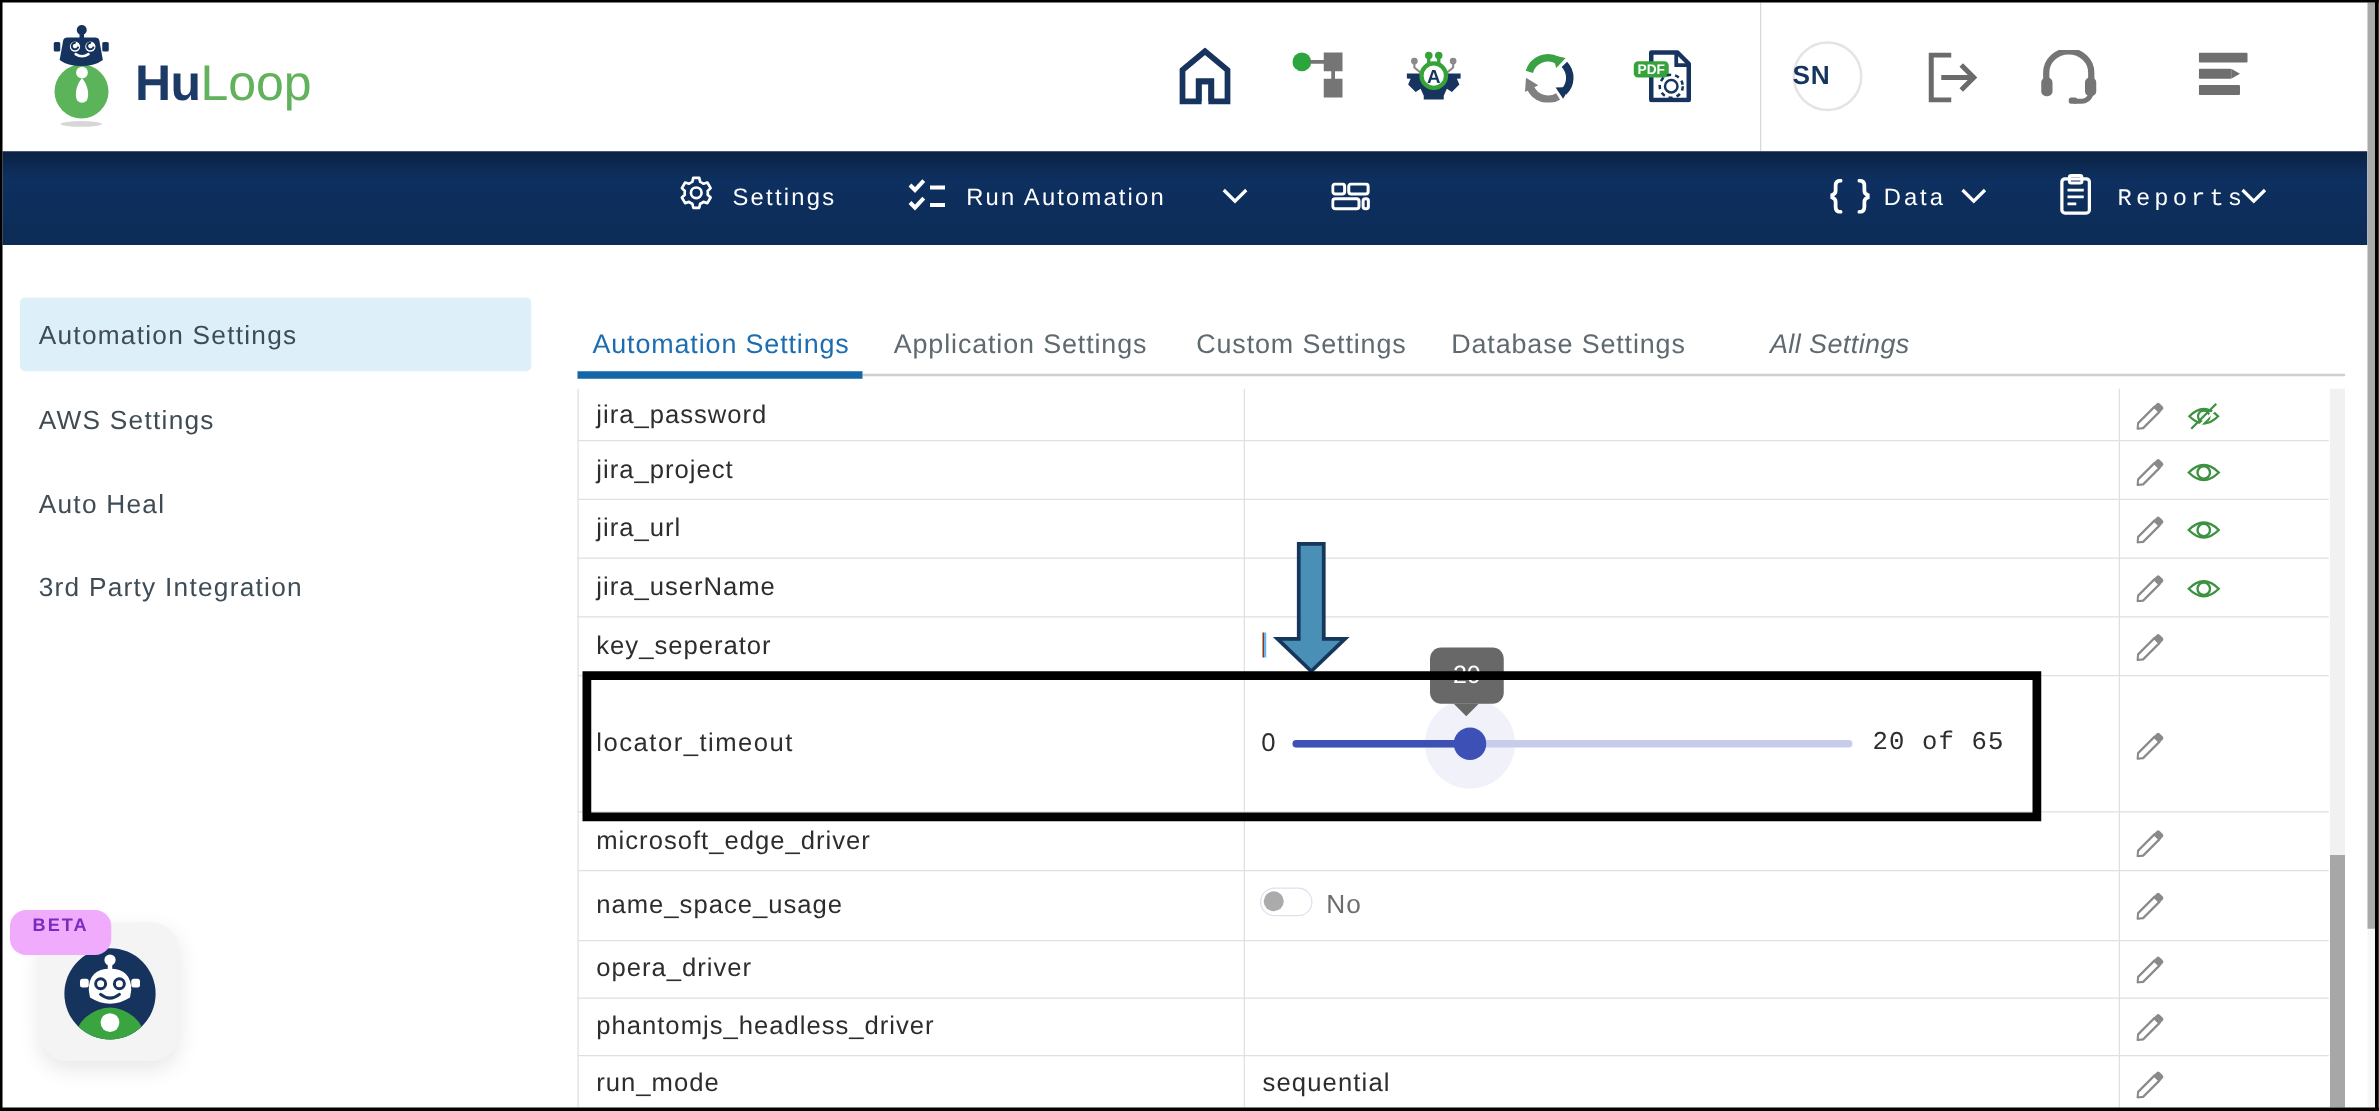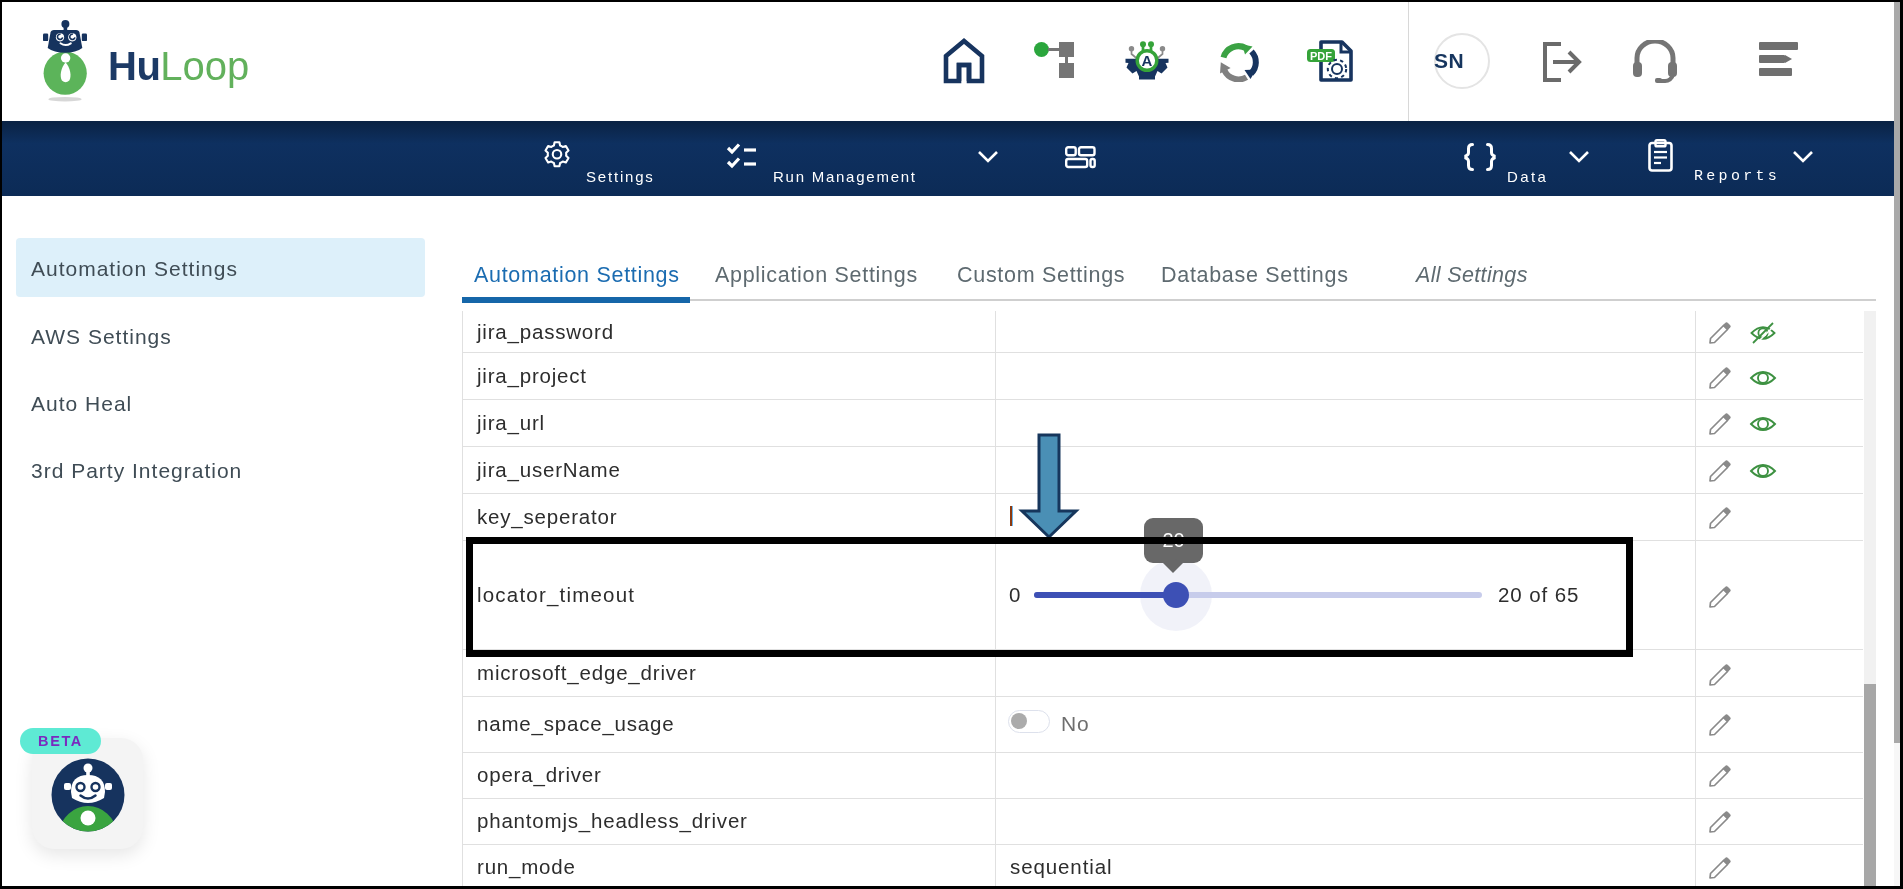--- a/index.html
+++ b/index.html
@@ -8,21 +8,21 @@
   #stage { position:absolute; left:0; top:0; width:1903px; height:889px; background:#fff; }
   .abs { position:absolute; }
   
   .fr { position:absolute; background:#000; z-index:60; }
   
   #hdr { position:absolute; left:2px; top:2px; width:1892px; height:119px; background:#fff; }
   #hdiv { position:absolute; left:1406px; top:0; width:1px; height:119px; background:#d8d8d8; }
   
   #nav { position:absolute; left:2px; top:121px; width:1892px; height:75px;
      background:linear-gradient(180deg,#0a2243 0%, #0e3060 30%, #0c2b56 100%); }
-  .navtxt { position:absolute; color:#fff; font-size:15px; font-weight:500; top:148px;margin-top:20px; }
+  .navtxt { position:absolute; color:#fff; font-size:19px; font-weight:500; top:148px; }
   
   #sideSel { position:absolute; left:16px; top:238px; width:409px; height:59px; background:#ddf0fa; border-radius:4px; }
   .sideitem { position:absolute; left:31px; color:#3f4c55; font-size:21px; letter-spacing:1.0px; }
   
   .tab { position:absolute; font-size:21.5px; letter-spacing:0.7px; color:#5e6a70; top:263px; }
   #tabline { position:absolute; left:690px; top:299px; width:1186px; height:1.5px; background:#cfcfcf; }
   #tabul { position:absolute; left:462px; top:297px; width:228px; height:6px; background:#1566a9; }
   
   .hline { position:absolute; background:#e0e0e0; height:1px; left:462px; width:1401px; }
   .vline { position:absolute; background:#e0e0e0; width:1px; top:311px; height:575px; }
@@ -44,21 +44,21 @@
   #tip  { position:absolute; left:1144px; top:518px; width:59px; height:45px; background:rgba(92,92,92,0.93); border-radius:9px;
           color:#fff; font-size:20px; text-align:center; line-height:45px; z-index:20;}
   #tipa { position:absolute; left:1163px; top:563px; width:0; height:0; border-left:10px solid transparent;
           border-right:10px solid transparent; border-top:10px solid rgba(92,92,92,0.93); z-index:20;}
   
   #tog { position:absolute; left:1008px; top:710px; width:42px; height:23px; border-radius:12px; border:1px solid #dde1ec; background:#fff; }
   #togk{ position:absolute; left:1011px; top:713px; width:16px; height:16px; border-radius:50%; background:#ababab; }
   
   #betacard { position:absolute; left:32px; top:738px; width:111px; height:111px; background:#f4f4f4; border-radius:22px;
       box-shadow:0 6px 18px rgba(0,0,0,0.10); }
-  #betapill { position:absolute; left:20px; top:728px; width:81px; height:26px; background:#5eead4; border-radius:13px;
+  #betapill { position:absolute; left:8px; top:728px; width:81px; height:36px; background:#f0abfc; border-radius:13px;
       color:#7a2bbf; font-size:14.5px; font-weight:bold; text-align:center; line-height:26px; letter-spacing:1.6px; z-index:5;}
   .pencil { left:1709px; }
   .eye { left:1749px; }
 </style>
 </head>
 <body>
 <div id="stage">
 
   <div id="hdr">
     <div id="hdiv"></div>
@@ -146,21 +146,21 @@
   </svg>
   <svg class="abs" style="left:1759px; top:42px;" width="42" height="38" viewBox="0 0 42 38">
     <rect x="0" y="0" width="39" height="8" rx="1" fill="#6f6f6f"></rect>
     <rect x="0" y="13" width="26" height="8" rx="1" fill="#6f6f6f"></rect>
     <path d="M26 13 L33 17 L26 21 Z" fill="#6f6f6f"></path>
     <rect x="0" y="26" width="33" height="8" rx="1" fill="#6f6f6f"></rect>
   </svg>
 
   <div id="nav"></div>
   <div class="navtxt" style="left:586px; letter-spacing:1.8px;">Settings</div>
-  <div class="navtxt" style="left:773px; letter-spacing:1.75px;">Run Management</div>
+  <div class="navtxt" style="left:773px; letter-spacing:1.75px;">Run Automation</div>
   <div class="navtxt" style="left:1507px; letter-spacing:2.4px;">Data</div>
   <div class="navtxt" style="left:1694px; letter-spacing:3.3px;font-family:Liberation Mono, monospace;">Reports</div>
 
   <svg class="abs" style="left:542px; top:139px;" width="30" height="30" viewBox="0 0 24 24">
     <path fill="none" stroke="#fff" stroke-width="1.7" stroke-linejoin="round" d="M13.9 2.6 L14.5 5.2 A7 7 0 0 1 16.6 6.4 L19.1 5.6 L21.2 9.2 L19.3 11 A7 7 0 0 1 19.3 13.4 L21.2 15.2 L19.1 18.8 L16.6 18 A7 7 0 0 1 14.5 19.2 L13.9 21.8 L10.1 21.8 L9.5 19.2 A7 7 0 0 1 7.4 18 L4.9 18.8 L2.8 15.2 L4.7 13.4 A7 7 0 0 1 4.7 11 L2.8 9.2 L4.9 5.6 L7.4 6.4 A7 7 0 0 1 9.5 5.2 L10.1 2.6 Z"></path>
     <circle cx="12" cy="12.2" r="3.4" fill="none" stroke="#fff" stroke-width="1.7"></circle>
   </svg>
   <svg class="abs" style="left:726px; top:143px;" width="31" height="28" viewBox="0 0 31 28">
     <g stroke="#fff" stroke-width="3.2" fill="none">
       <path d="M2 5 L6 9 L13 1.5"></path>
@@ -314,21 +314,21 @@
 
   <svg class="abs" style="left:1018px; top:433px; z-index:15;" width="62" height="108" viewBox="0 0 62 108">
     <path d="M21 2 L41 2 L41 78 L58 78 L31 104 L4 78 L21 78 Z" fill="#4a8fb5" stroke="#16365c" stroke-width="3" stroke-linejoin="miter"></path>
   </svg>
 
   <div class="rval" style="top:583px; left:1009px;">0</div>
   <div id="halo"></div>
   <div id="trk"></div>
   <div id="trkf"></div>
   <div id="knob"></div>
-  <div class="rval" style="top:583px; left:1498px;">20 of 65</div>
+  <div class="rval" style="top:583px; left:1498px;font-family:Liberation Mono, monospace;">20 of 65</div>
   <div id="tip">20</div>
   <div id="tipa"></div>
 
   <div id="blackbox"></div>
 
   <div id="isb"></div>
   <div id="isbt"></div>
   <div id="osb"></div>
   <div id="osbt"></div>
 

